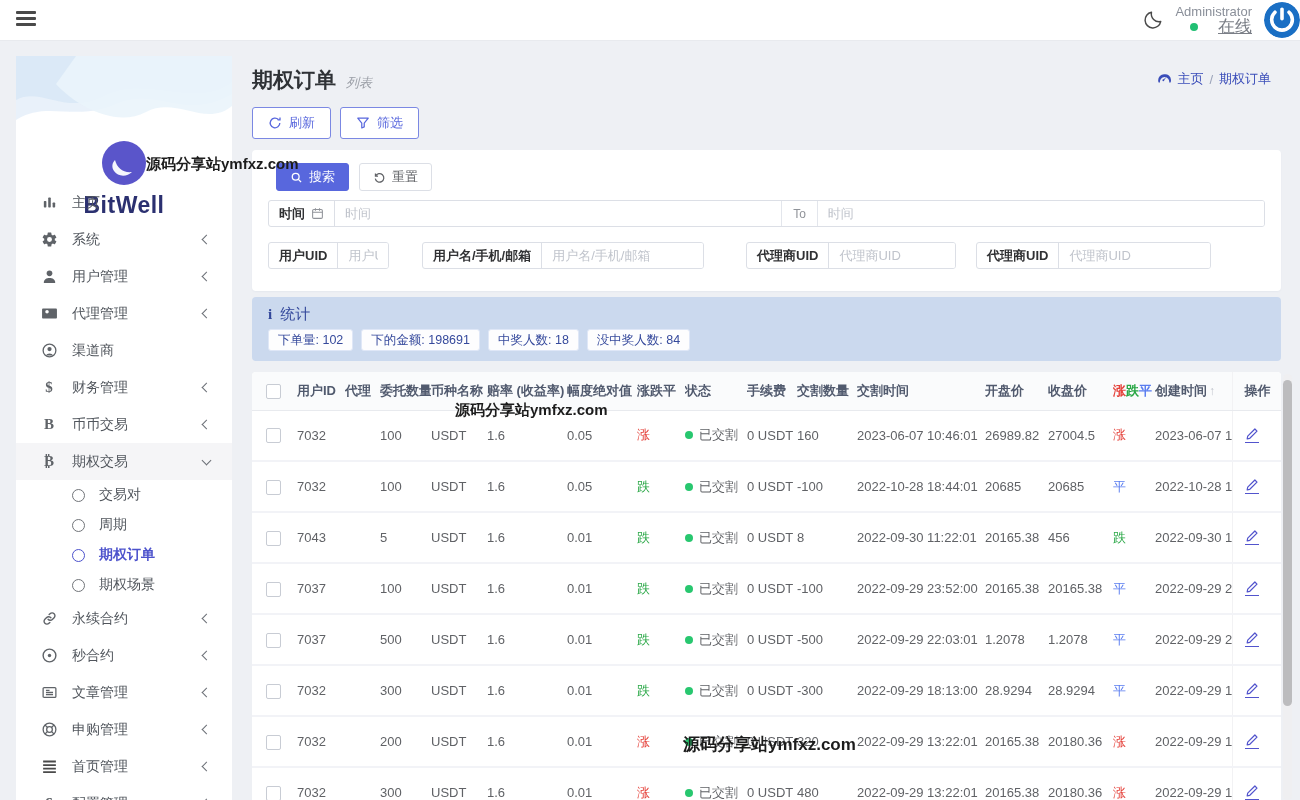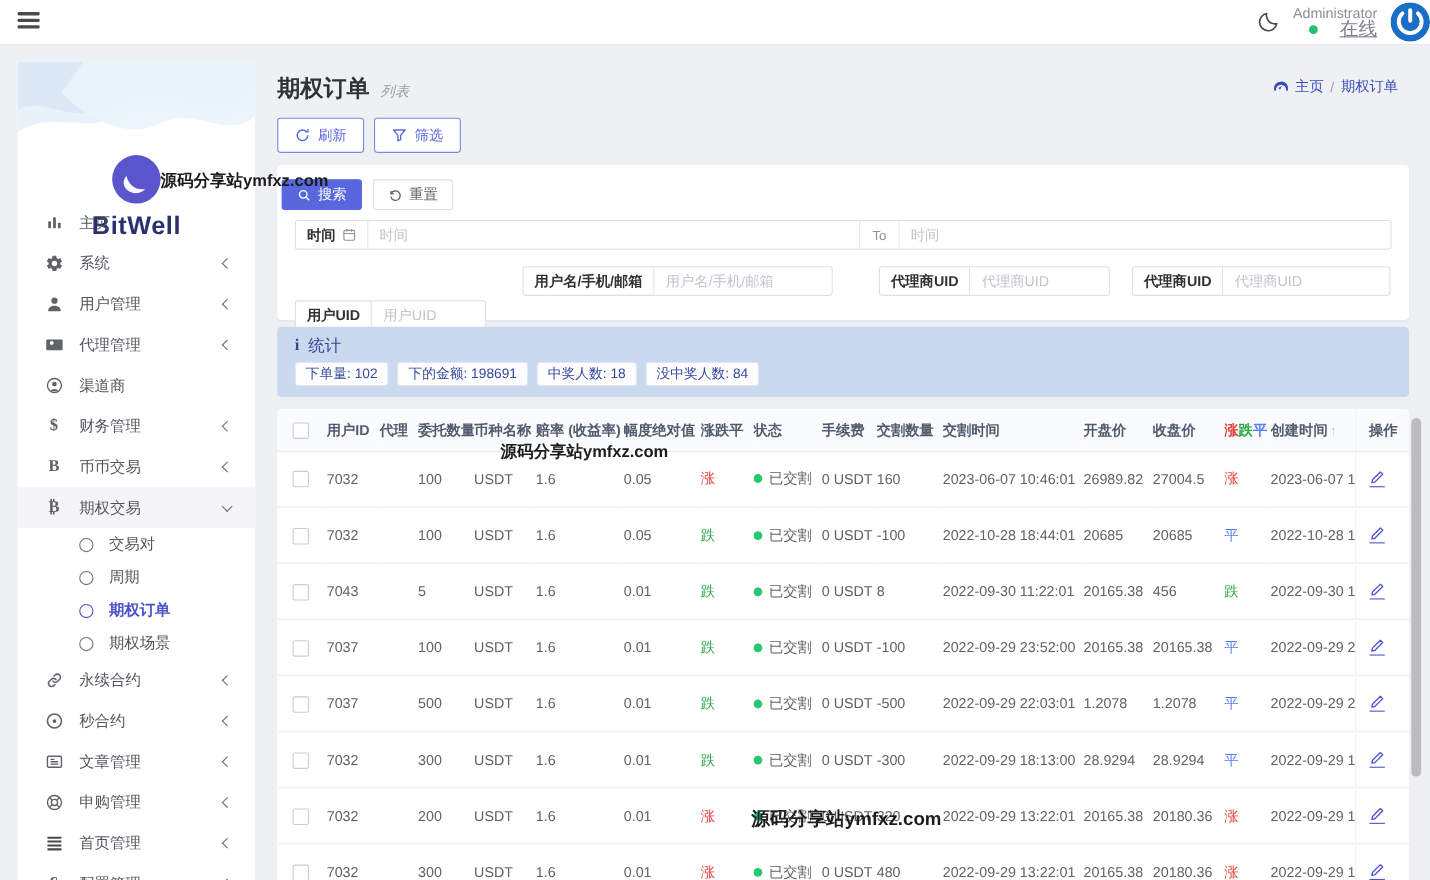--- a/index.html
+++ b/index.html
@@ -60,21 +60,21 @@
   .btn-outline {
     display:inline-flex; align-items:center; gap:7px; height:32px; padding:0 15px;
     background:#fff; border:1px solid #7b88e3; border-radius:3px;
     font-size:13px; color:#5867dd; cursor:pointer;
   }
   
   .search-card {
     position:absolute; left:252px; top:150px; width:1029px; height:141px;
     background:#fff; border-radius:4px; box-shadow:0 1px 2px rgba(30,40,90,.04); z-index:6;
   }
-  .sc-buttons { position:absolute; left:4px; top:13px; display:flex; gap:10px; }
+  .sc-buttons { position:absolute; left:24px; top:13px; display:flex; gap:10px; }
   .btn-primary {
     display:inline-flex; align-items:center; gap:6px; height:28px; padding:0 13px;
     background:#5867dd; color:#fff; border:1px solid #5867dd; border-radius:3px;
     font-size:13px; cursor:pointer;
   }
   .btn-plain {
     display:inline-flex; align-items:center; gap:6px; height:28px; padding:0 13px;
     background:#fff; color:#606266; border:1px solid #dcdfe6; border-radius:3px;
     font-size:13px; cursor:pointer;
   }
@@ -84,21 +84,21 @@
   }
   .igroup .ilabel {
     display:flex; align-items:center; gap:6px; padding:0 10px;
     font-size:13px; font-weight:bold; color:#303133; border-right:1px solid #dcdfe6; white-space:nowrap;
   }
   .igroup input { border:none; outline:none; flex:1; padding:0 10px; font-size:13px; color:#606266; min-width:0; font-family:"Liberation Sans",sans-serif; }
   .igroup input::placeholder { color:#c0c4cc; }
   .igroup .to-sep { display:flex; align-items:center; padding:0 11px; font-size:12px; color:#909399; border-left:1px solid #e3e6ec; border-right:1px solid #e3e6ec; }
   .time-row { position:absolute; left:16px; top:50px; width:997px; }
   .filter-row { position:absolute; left:16px; top:92px; width:997px; display:flex; }
-  .fg1 { width:174px; margin-right:33px;margin-top:31px; }
+  .fg1 { width:121px; margin-right:33px; }
   .fg2 { width:282px; margin-right:42px; }
   .fg3 { width:210px; margin-right:20px; }
   .fg4 { width:235px; }
   
   .stats {
     position:absolute; left:252px; top:297px; width:1029px; height:64px;
     background:#cbd9ee; border-radius:4px; z-index:6;
   }
   .stats-title { position:absolute; left:16px; top:8px; font-size:15px; color:#33489b; display:flex; align-items:center; gap:8px; }
   .stats-title .i-ic { font-family:"Liberation Serif",serif; font-weight:bold; font-size:15px; }

